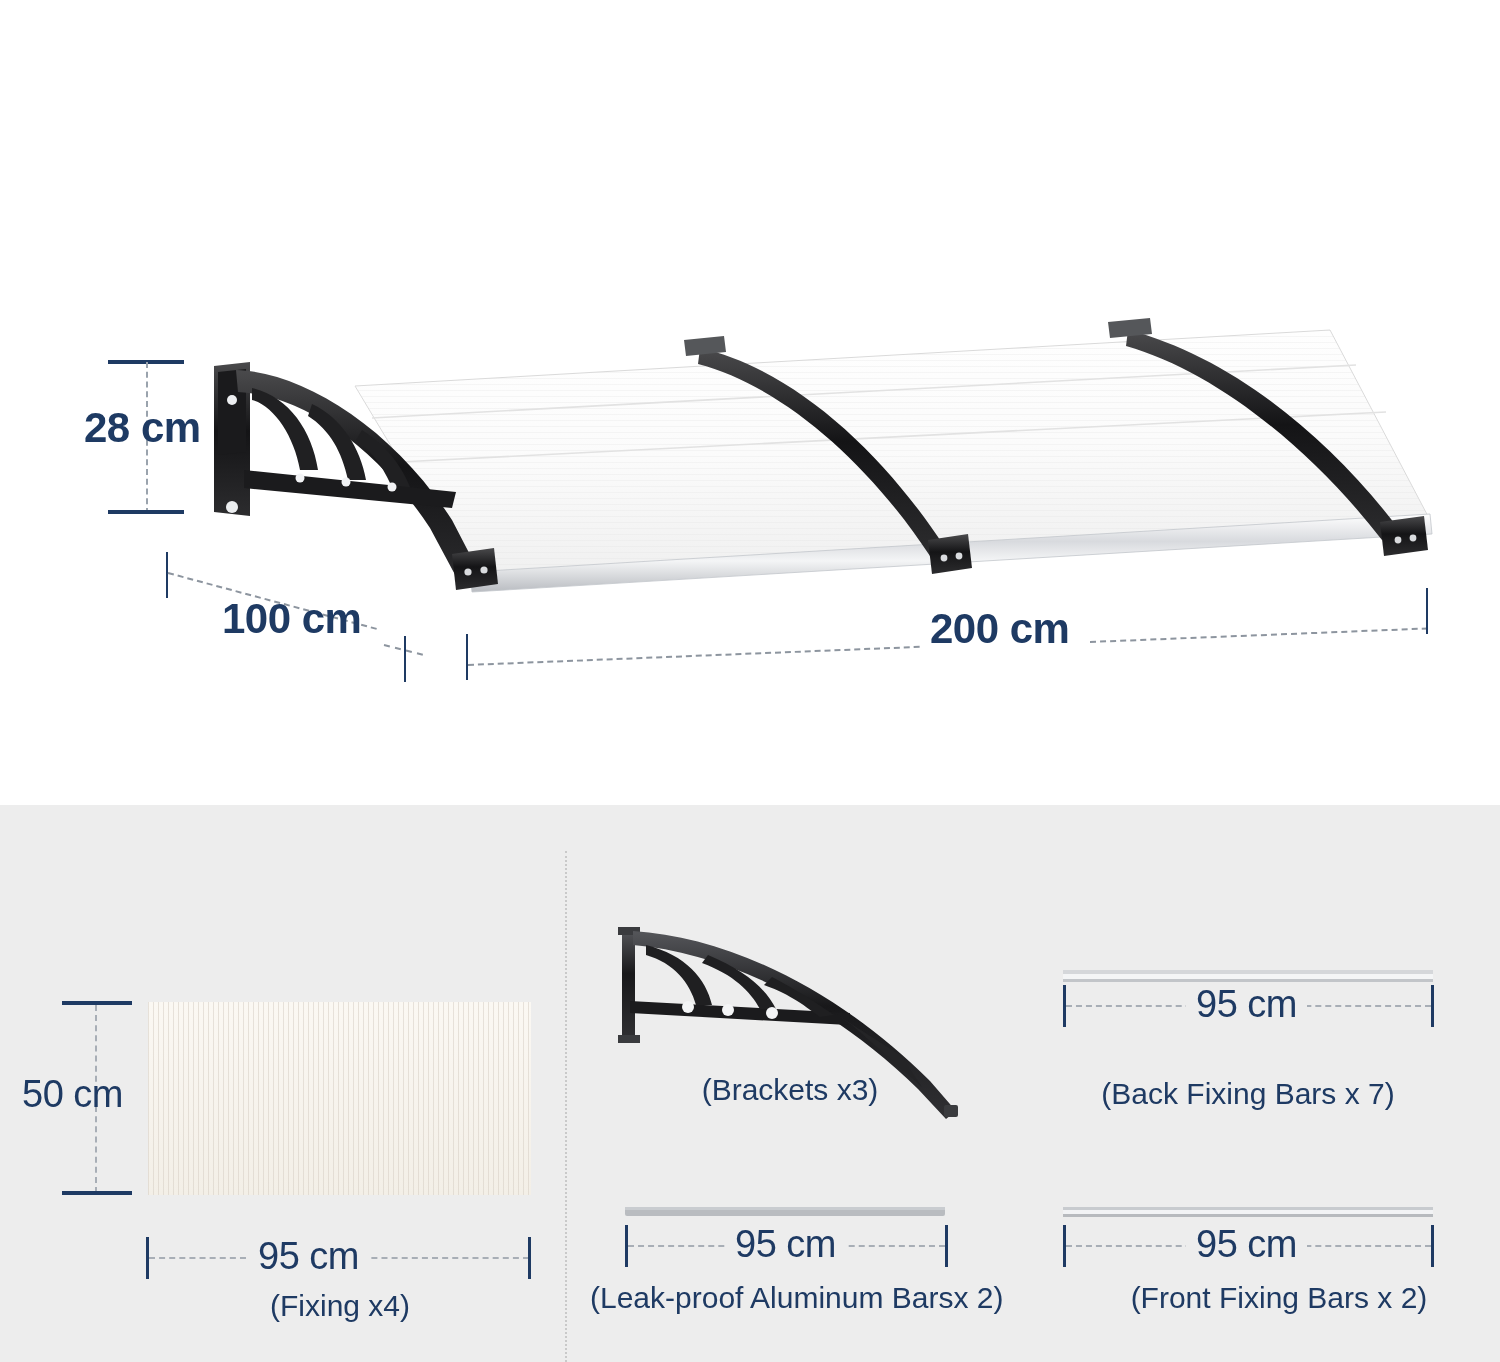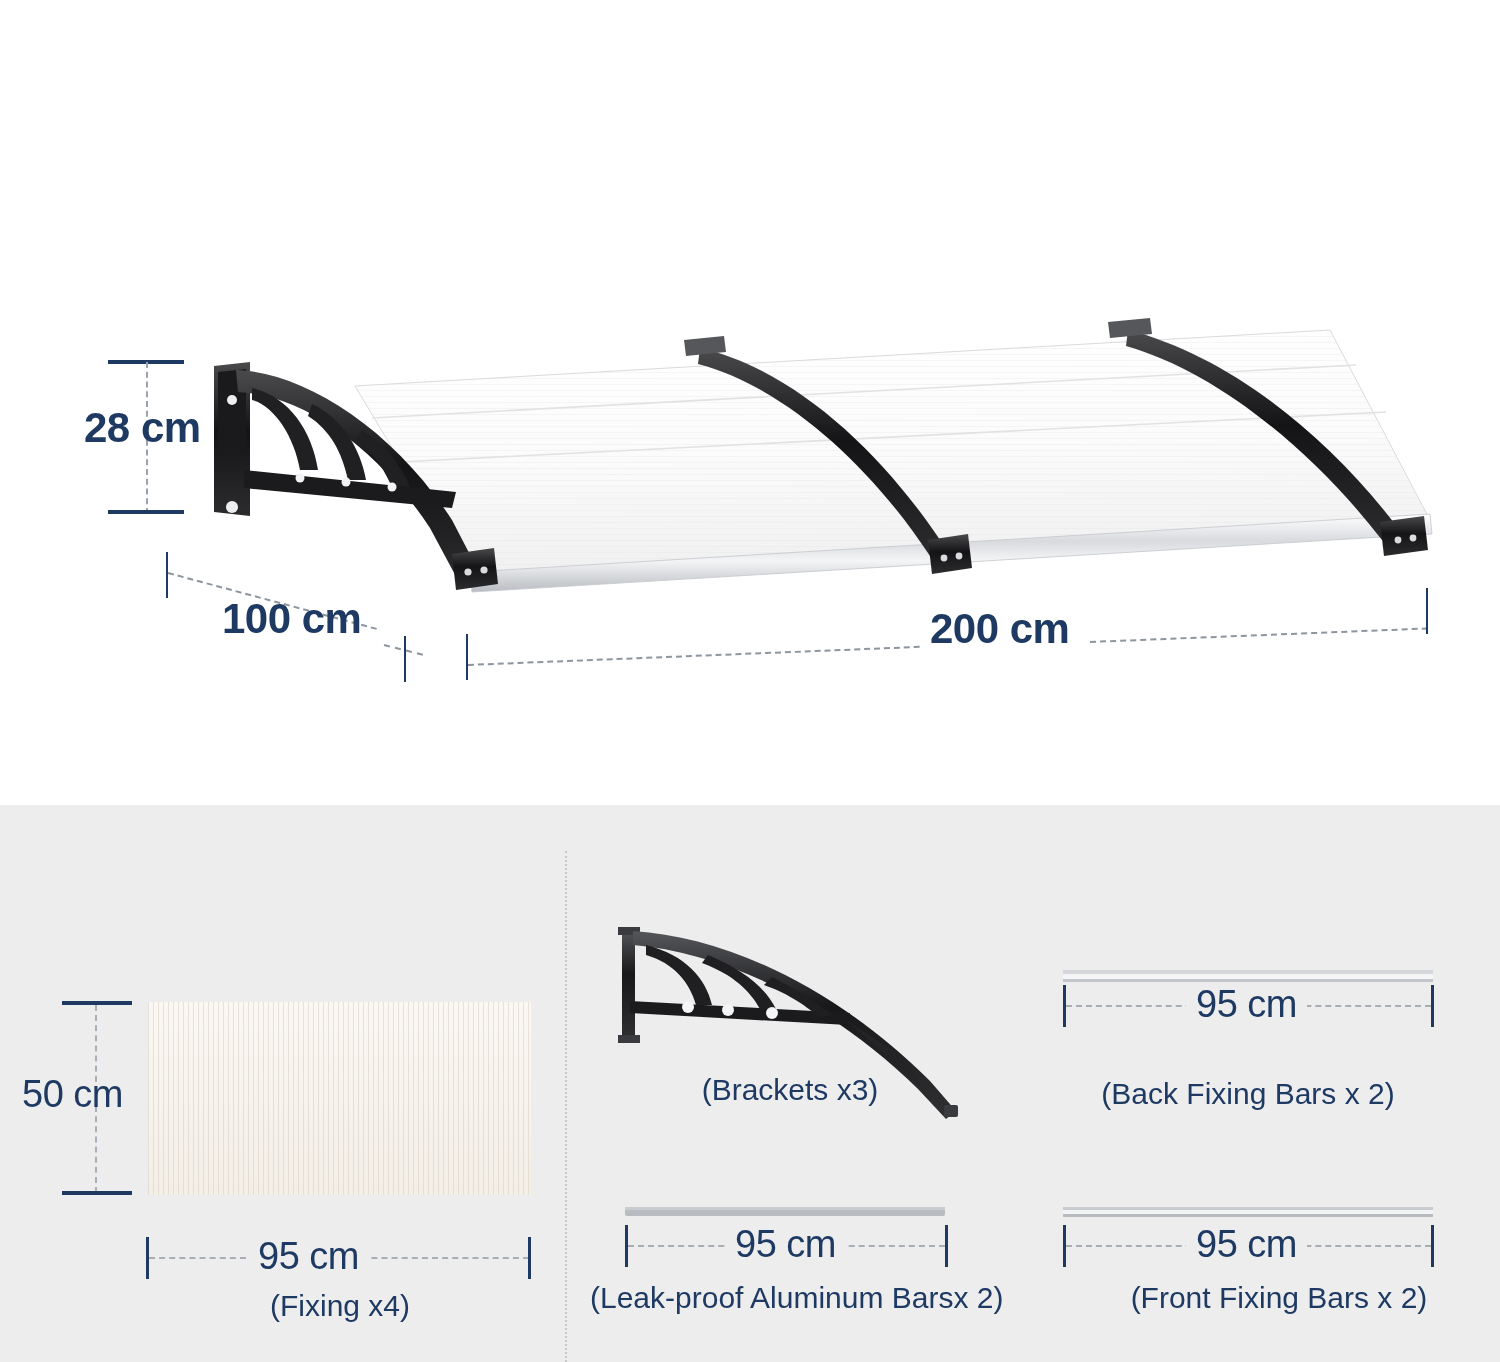--- a/index.html
+++ b/index.html
@@ -269,21 +269,21 @@
         <rect x="0" y="3" width="370" height="4" fill="#d5d7da"></rect>
         <rect x="0" y="7" width="370" height="5" fill="#f4f5f6"></rect>
         <rect x="0" y="12" width="370" height="3" fill="#c2c5c9"></rect>
       </svg>
 
       <div class="bar-tick" style="left:1063px; top:180px;"></div>
       <div class="bar-dash" style="left:1066px; top:200px; width:365px;"></div>
       <div class="bar-tick" style="left:1431px; top:180px;"></div>
       <div class="measure bar-txt" style="left:1186px; top:178px;">95 cm</div>
 
-      <div class="caption" style="left:1065px; top:272px; width:366px;">(Back Fixing Bars x 2)</div>
+      <div class="caption" style="left:1065px; top:272px; width:366px;">(Back Fixing Bars x 7)</div>
     </div>
 
     <div>
       <svg width="320" height="14" style="position:absolute;left:625px;top:400px;">
         <rect x="0" y="2" width="320" height="9" rx="2" fill="#b9bcc0"></rect>
         <rect x="0" y="2" width="320" height="3" fill="#c9ccd0"></rect>
       </svg>
 
       <div class="bar-tick" style="left:625px; top:420px;"></div>
       <div class="bar-dash" style="left:628px; top:440px; width:317px;"></div>

